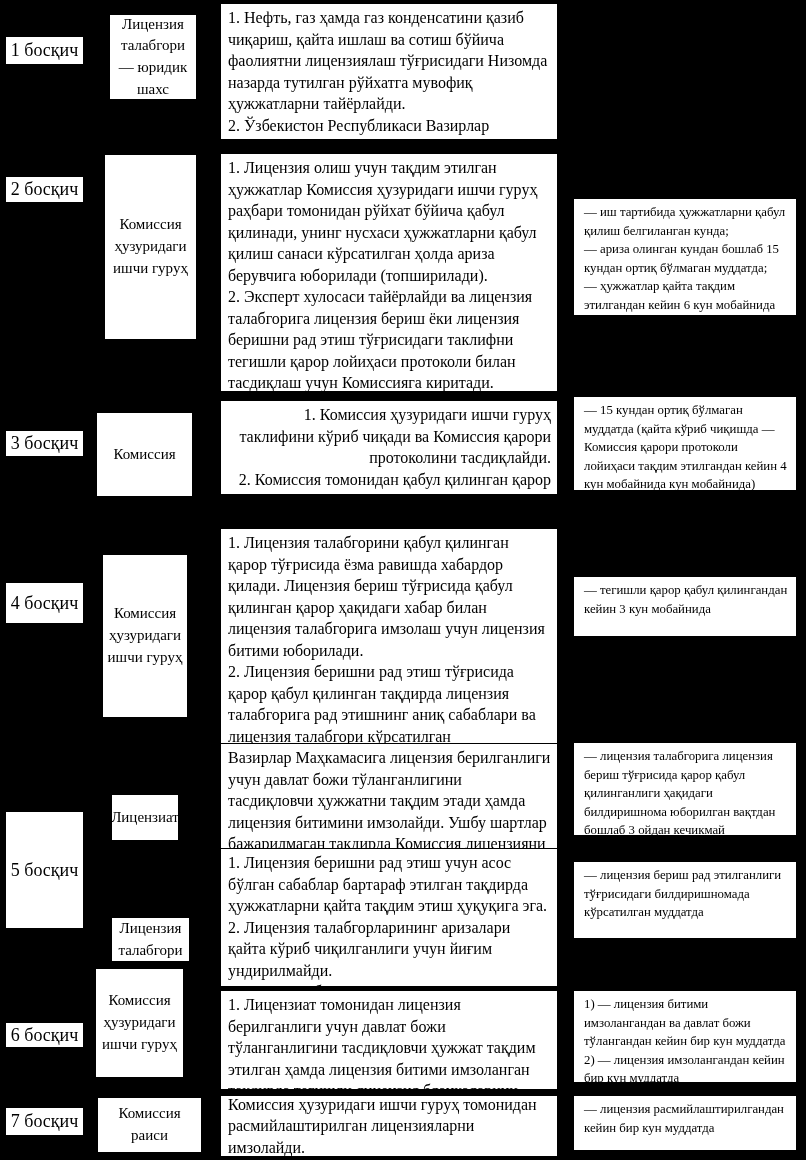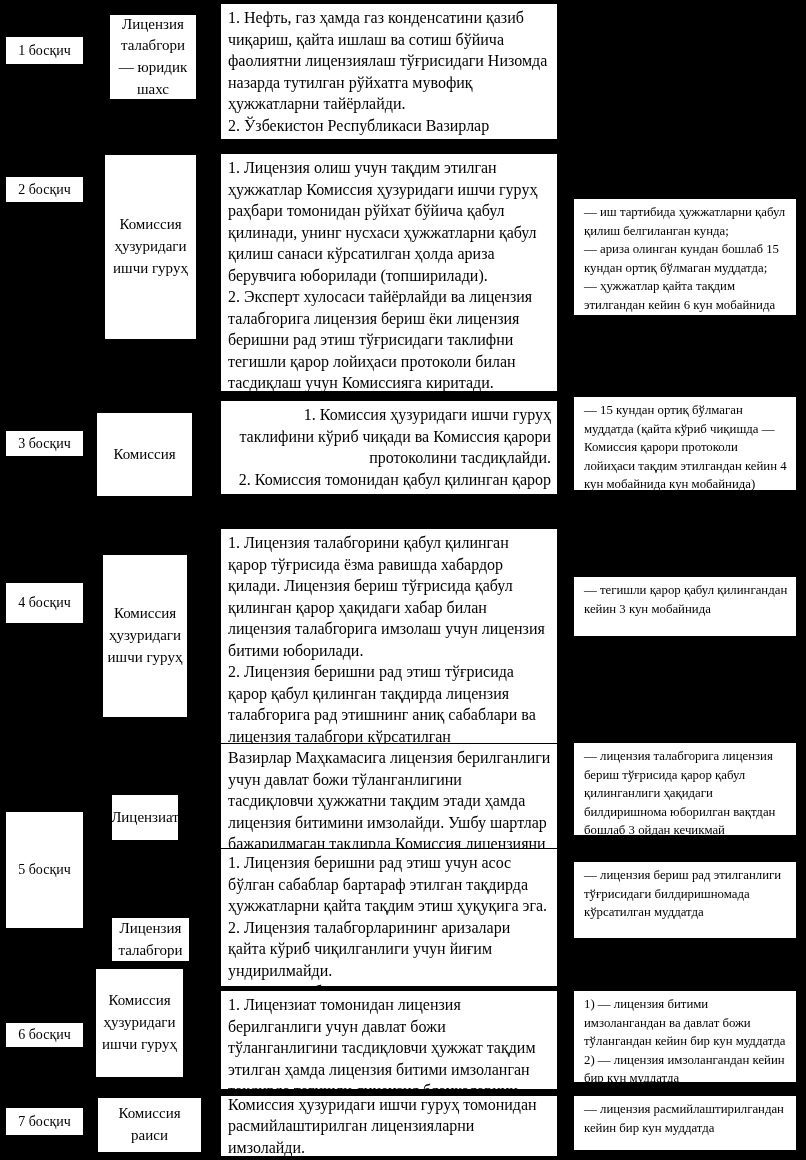--- a/index.html
+++ b/index.html
@@ -12,21 +12,21 @@
   }
   .box{
     position:absolute;
     background:#ffffff;
     border:1px solid #000000;
     box-sizing:border-box;
     overflow:hidden;
   }
   .stage-label{
     display:flex;align-items:center;justify-content:center;
-    text-align:center;font-size:14px;
+    text-align:center;font-size:18px;
   }
   .actor{
     display:flex;align-items:center;justify-content:center;
     text-align:center;font-size:15px;line-height:1.45;
     padding:2px 4px;overflow-wrap:break-word;
   }
   .steps{
     font-size:16px;line-height:1.345;
     padding:3px 6px 3px 7px;
     white-space:pre-line;

